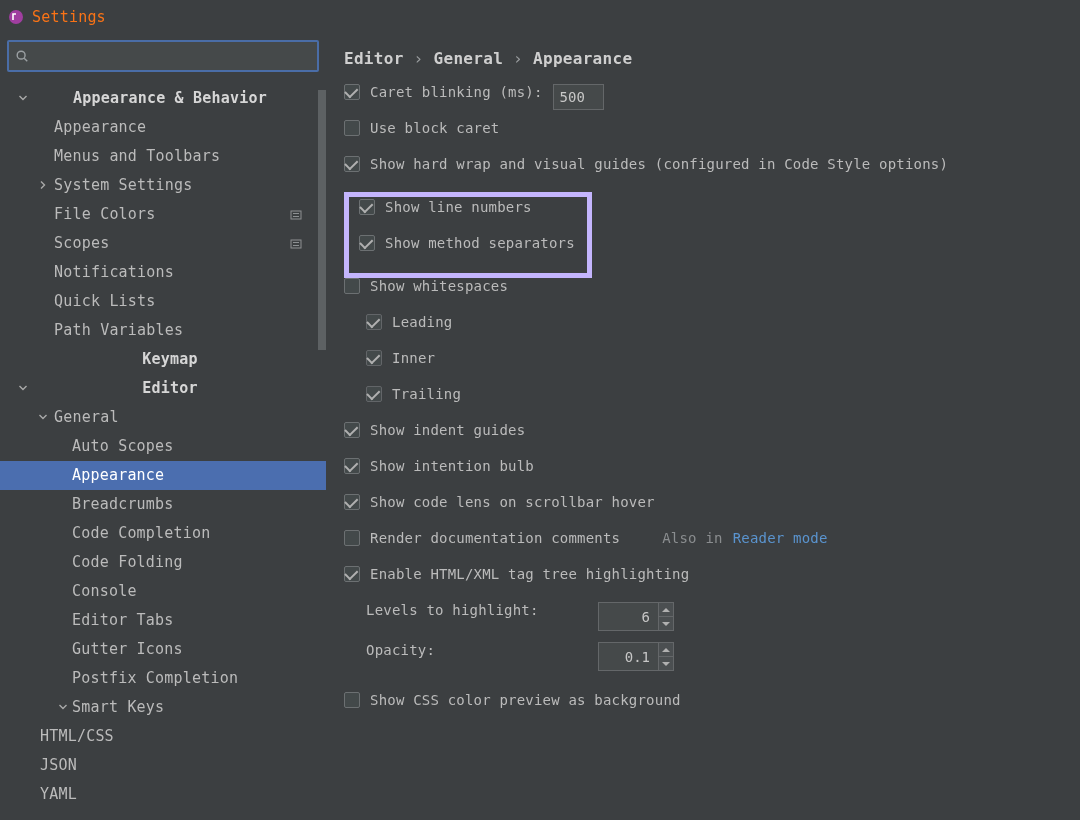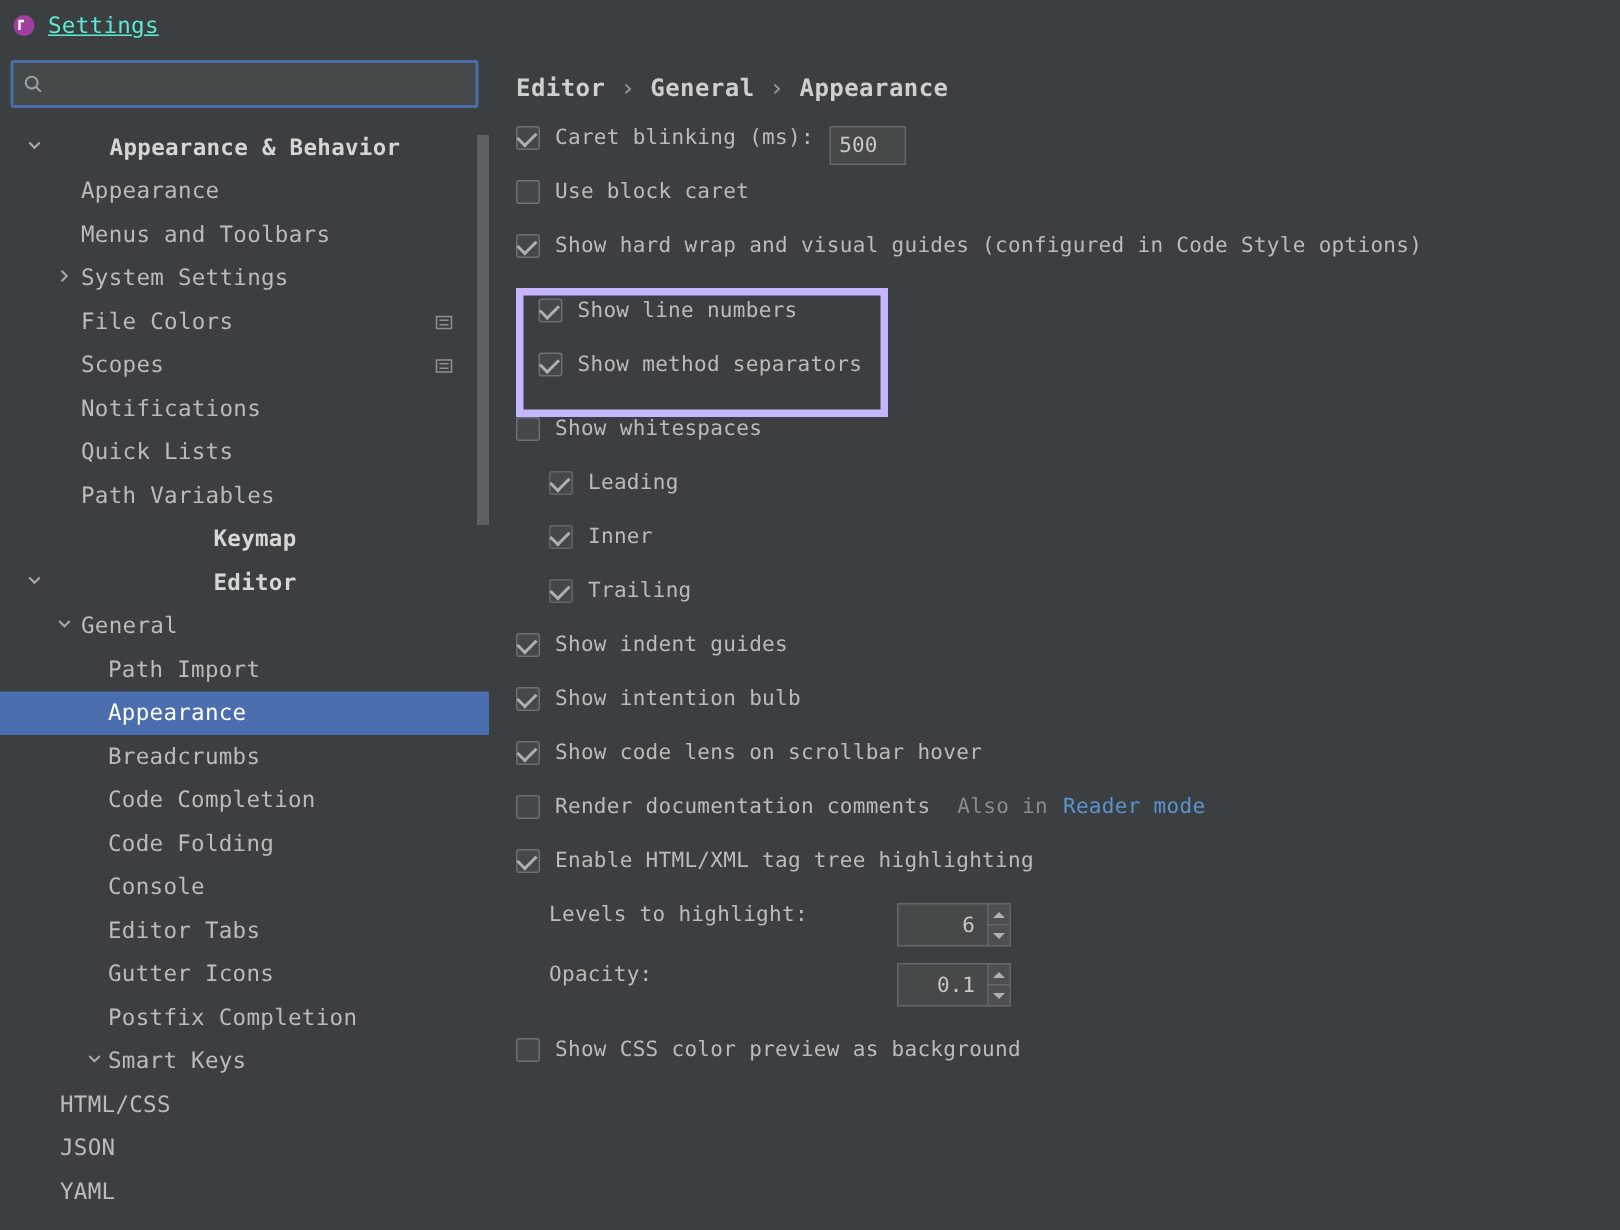--- a/index.html
+++ b/index.html
@@ -22,21 +22,21 @@
     padding: 0 8px;
     background: #3c3f41;
   }
   .app-icon {
     width: 16px; height: 16px;
     display: inline-flex;
     align-items: center;
     justify-content: center;
   }
   .app-icon svg { width: 16px; height: 16px; }
-  .window-title { color: #5eead4; font-size: 15px; text-decoration: underline; }
+  .window-title { color: #f97316; font-size: 15px; }
   .content { display: flex; height: calc(100% - 34px); }
   .sidebar {
     width: 326px;
     background: #3c3f41;
     display: flex;
     flex-direction: column;
     position: relative;
   }
   .search-wrap { padding: 6px 7px 8px; }
   .search-box {
@@ -201,21 +201,21 @@
   }
   .spinner-btn:first-child { border-bottom: 1px solid #646769; }
   .tri-up, .tri-down {
     width: 0; height: 0;
     border-left: 4px solid transparent;
     border-right: 4px solid transparent;
   }
   .tri-up { border-bottom: 4px solid #b0b0b0; }
   .tri-down { border-top: 4px solid #b0b0b0; }
 
-  .also-in { color: #8a8d8f; margin-left: 8px; }
+  .also-in { color: #8a8d8f; margin-left: 32px; }
   .link { color: #5a94cf; cursor: pointer; }
 
   .highlight-box {
     border: 5px solid #c4b5fd;
     padding: 2px 12px 2px 10px;
     display: inline-block;
   }
 
   .indent-lbl { display: inline-block; min-width: 174px; }
 </style>
@@ -330,21 +330,21 @@
       <div class="tree-item">
         <span class="caret at-1"><svg viewBox="0 0 10 10">
               <path d="M1.5 3 L5 6.5 L8.5 3" fill="none" stroke="#a9a9a9" stroke-width="1.4"></path>
             </svg></span>
         <div class="tree-row pad-1">
             <span class="tree-label">General</span>
           </div>
       </div>
       <div class="tree-item">
           <div class="tree-row pad-2">
-            <span class="tree-label">Path Import</span>
+            <span class="tree-label">Auto Scopes</span>
           </div>
         </div>
       <div class="tree-item selected">
           <div class="tree-row pad-2">
             <span class="tree-label">Appearance</span>
           </div>
         </div>
       <div class="tree-item">
           <div class="tree-row pad-2">
             <span class="tree-label">Breadcrumbs</span>

